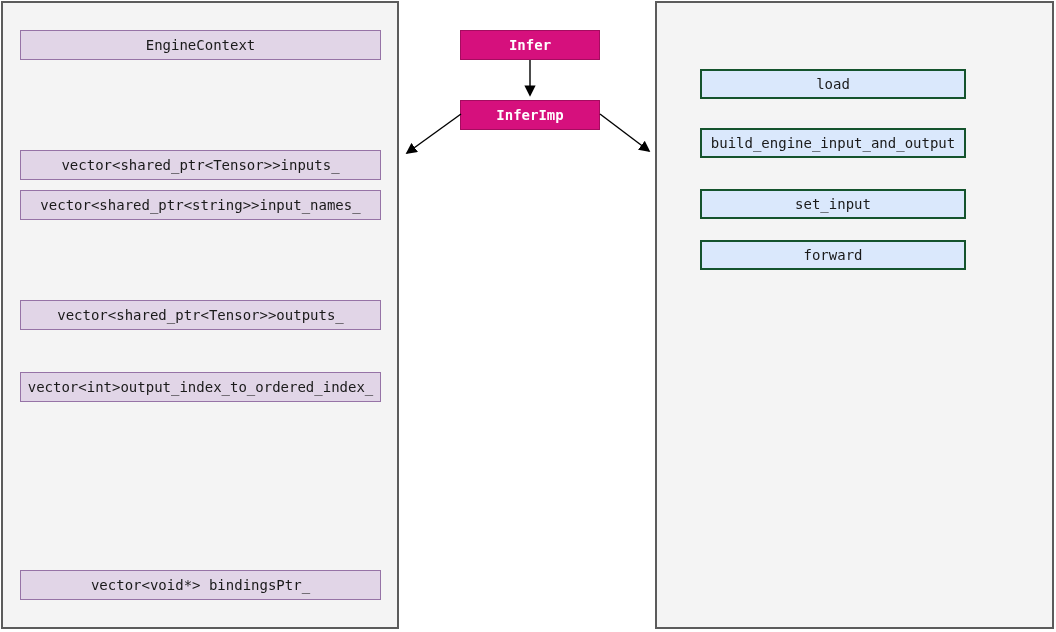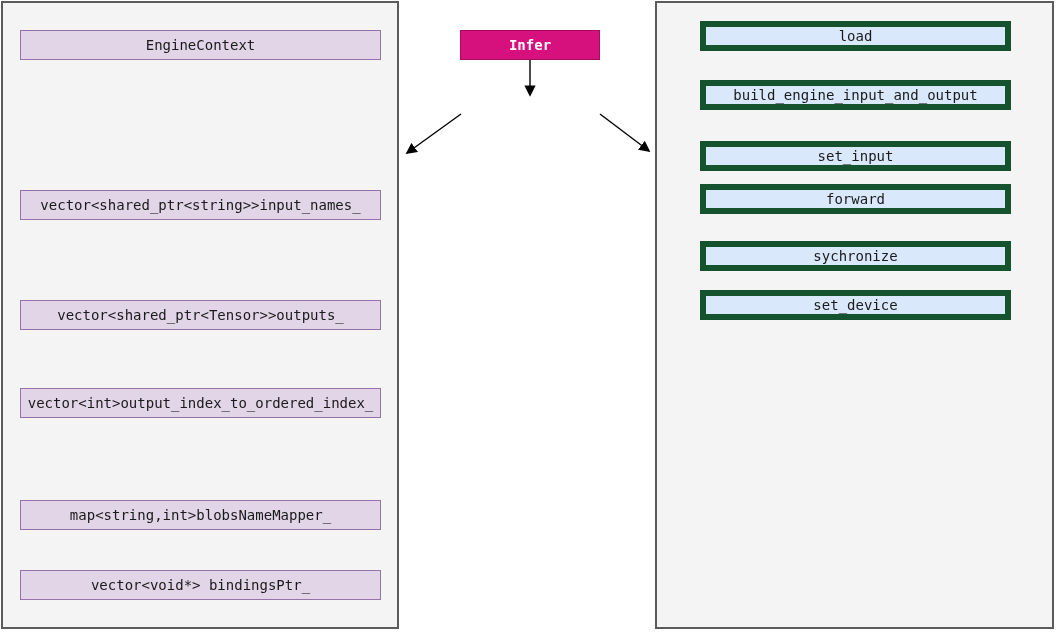--- a/index.html
+++ b/index.html
@@ -38,23 +38,24 @@
     color: #1a1a1a;
   }
   .pbox {               
     left: 20px;
     width: 361px;
     background: #e1d5e7;
     border: 1px solid #9673a6;
   }
   .bbox {               
     left: 700px;
-    width: 311px;
+    width: 266px;
     background: #dae8fc;
-    border: 6px solid #14532d;
+    border: 2px solid #14532d;
+    margin-top: 48px;
   }
   .cbox {               
     left: 460px;
     width: 140px;
     background: #d6107d;
     border: 1px solid #a50c60;
     color: #ffffff;
     font-weight: bold;
     text-align: right;
   }
@@ -68,34 +69,33 @@
 </style>
 </head>
 <body>
 
 <div class="canvas">
 
   <div class="panel left"></div>
   <div class="panel right"></div>
 
   <div class="box pbox" style="top:30px">EngineContext</div>
+  <div class="box pbox" style="top:150px">vector&lt;shared_ptr&lt;Tensor&gt;&gt;inputs_</div>
   <div class="box pbox" style="top:190px">vector&lt;shared_ptr&lt;string&gt;&gt;input_names_</div>
   <div class="box pbox" style="top:300px">vector&lt;shared_ptr&lt;Tensor&gt;&gt;outputs_</div>
-  <div class="box pbox" style="top:388px">vector&lt;int&gt;output_index_to_ordered_index_</div>
-  <div class="box pbox" style="top:500px">map&lt;string,int&gt;blobsNameMapper_</div>
+  <div class="box pbox" style="top:372px">vector&lt;int&gt;output_index_to_ordered_index_</div>
   <div class="box pbox" style="top:570px">vector&lt;void*&gt; bindingsPtr_</div>
 
   <div class="box cbox" style="top:30px">Infer</div>
+  <div class="box cbox" style="top:100px">InferImp</div>
 
   <div class="box bbox" style="top:21px">load</div>
   <div class="box bbox" style="top:141px">set_input</div>
   <div class="box bbox" style="top:80px">build_engine_input_and_output</div>
-  <div class="box bbox" style="top:184px">forward</div>
-  <div class="box bbox" style="top:241px">sychronize</div>
-  <div class="box bbox" style="top:290px">set_device</div>
+  <div class="box bbox" style="top:192px">forward</div>
 
   <svg class="arrows" viewBox="0 0 1056 632" xmlns="http://www.w3.org/2000/svg">
     <defs>
       <marker id="arrowhead" viewBox="0 0 10 10" refX="8.5" refY="5" markerWidth="8" markerHeight="8" orient="auto-start-reverse">
         <path d="M0,0 L10,5 L0,10 z" fill="#000000"></path>
       </marker>
     </defs>
     <line x1="530" y1="60" x2="530" y2="95" stroke="#000000" stroke-width="1.4" marker-end="url(#arrowhead)"></line>
     <line x1="461" y1="114" x2="407" y2="153" stroke="#000000" stroke-width="1.4" marker-end="url(#arrowhead)"></line>
     <line x1="600" y1="114" x2="649" y2="151" stroke="#000000" stroke-width="1.4" marker-end="url(#arrowhead)"></line>

